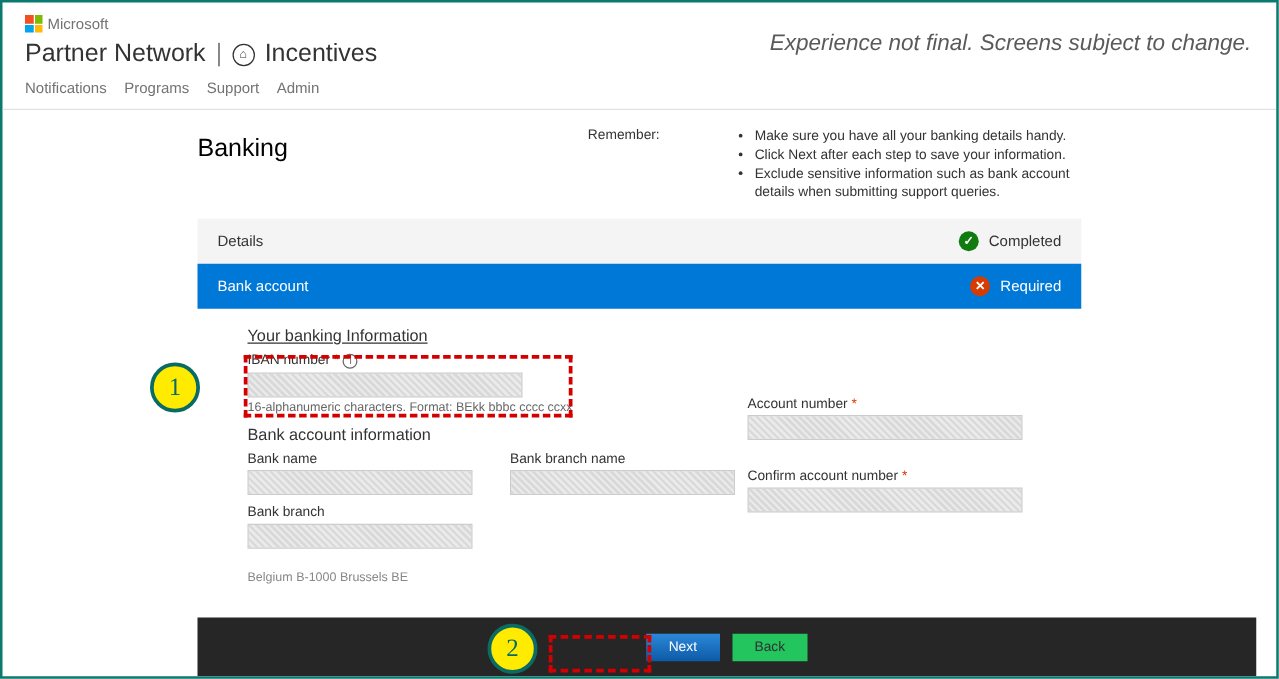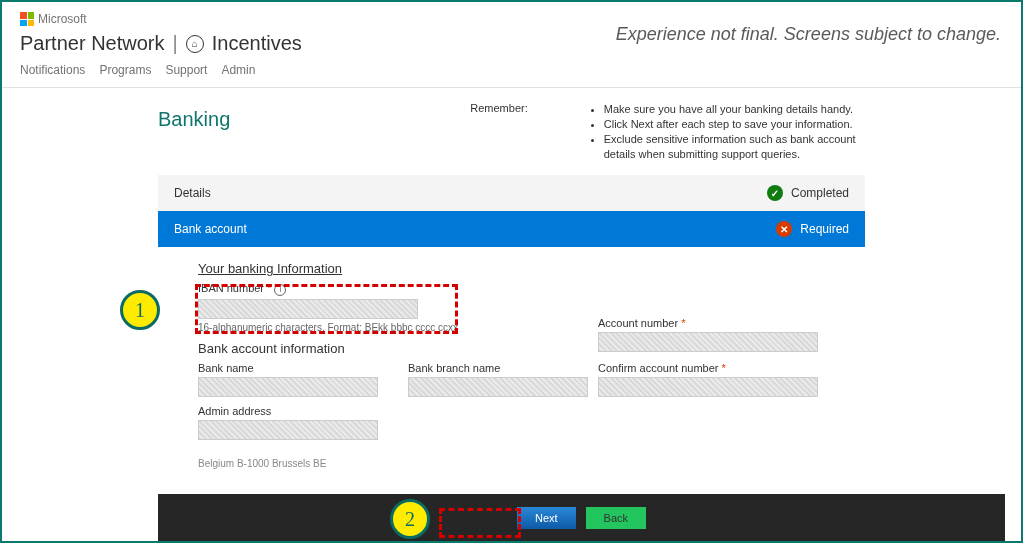--- a/index.html
+++ b/index.html
@@ -12,21 +12,21 @@
   .ms-logo .t{color:#737373;font-size:12px}
   .crumb{font-size:20px;color:#333;display:flex;align-items:center;gap:8px;margin-bottom:8px}
   .crumb .pipe{color:#888}
   .home-ic{width:18px;height:18px;border:1.6px solid #333;border-radius:50%;display:inline-flex;align-items:center;justify-content:center;font-size:10px}
   .nav{display:flex;gap:14px;font-size:12px}
   .nav a{color:#737373;text-decoration:none;cursor:pointer}
   .topbar-sep{height:1px;background:#e1e1e1;margin-top:6px}
   .disclaimer{position:absolute;right:20px;top:22px;font-style:italic;color:#5a5a5a;font-size:18px}
   .content{padding:14px 156px 0 156px}
   .title-row{display:flex;align-items:flex-start;gap:240px;margin-bottom:14px}
-  .page-title{font-size:20px;color:#0f766e;padding-top:6px}
+  .page-title{font-size:20px;color:#000000;padding-top:6px}
   .remember-block{display:flex;gap:60px;font-size:11px;color:#333}
   .remember-block ul{list-style:disc;padding-left:16px;max-width:320px}
   .remember-block li{line-height:1.35}
   .section-bar{display:flex;align-items:center;justify-content:space-between;padding:10px 16px;font-size:12px}
   .section-bar.details{background:#f4f4f4;color:#333}
   .section-bar.bank{background:#0078d7;color:#fff}
   .status{display:flex;align-items:center;gap:8px}
   .chk-ic,.x-ic{width:16px;height:16px;border-radius:50%;display:flex;align-items:center;justify-content:center;color:#fff;font-size:10px;font-weight:bold}
   .chk-ic{background:#107c10}.x-ic{background:#d83b01}
   .form-area{padding:14px 20px 0 40px;font-size:12px;color:#333;position:relative}
@@ -35,21 +35,21 @@
   .req{color:#d83b01}
   .info-ic{display:inline-flex;width:12px;height:12px;border:1px solid #666;border-radius:50%;font-size:8px;align-items:center;justify-content:center;color:#666}
   .input{width:180px;height:20px;border:1px solid #ccc;background:repeating-linear-gradient(45deg,#d9d9d9,#d9d9d9 2px,#eaeaea 2px,#eaeaea 4px)}
   .input.lg{width:220px}
   .hint{font-size:10px;color:#666;margin-top:3px}
   .two-col{display:flex;gap:30px}
   .col{display:flex;flex-direction:column}
   .sect2{margin-top:8px}
   .addr{font-size:10px;color:#888;margin-top:18px}
   .right-col{position:absolute;left:440px;top:70px}
-  .right-col .grp{margin-bottom:10px}
+  .right-col .grp{margin-bottom:23px}
   .action-bar{position:absolute;bottom:0;left:156px;right:16px;height:47px;background:#262626;display:flex;align-items:center;justify-content:center;gap:10px}
   .btn{height:22px;padding:0 18px;font-size:11px;border:none;cursor:pointer}
   .btn.next{background:linear-gradient(#2b88d8,#0d5aa7);color:#fff}
   .btn.back{background:#22c55e;color:#333}
   .red-box{position:absolute;border:3px dashed #d40000;pointer-events:none}
   .rb1{left:193px;top:282px;width:263px;height:50px}
   .rb2{left:437px;bottom:3px;width:82px;height:30px}
   .callout{position:absolute;width:40px;height:40px;border-radius:50%;background:#ffeb00;border:3px solid #0a6b64;display:flex;align-items:center;justify-content:center;font-size:20px;color:#0a6b64;font-family:serif}
   .c1{left:118px;top:288px}.c2{left:388px;bottom:2px}
 </style>
@@ -128,21 +128,21 @@
         <div class="col">
           <span class="fld-lbl">Bank name</span>
           <div class="input"></div>
         </div>
         <div class="col">
           <span class="fld-lbl">Bank branch name</span>
           <div class="input"></div>
         </div>
       </div>
       <div style="margin-top:8px">
-        <span class="fld-lbl">Admin address</span>
+        <span class="fld-lbl">Bank branch</span>
         <div class="input"></div>
       </div>
       <div class="addr">Belgium  B-1000 Brussels BE</div>
     </div>
 
     <div class="right-col">
       <div class="grp">
         <span class="fld-lbl"><span>Account number</span> <span class="req">*</span></span>
         <div class="input lg"></div>
       </div>

